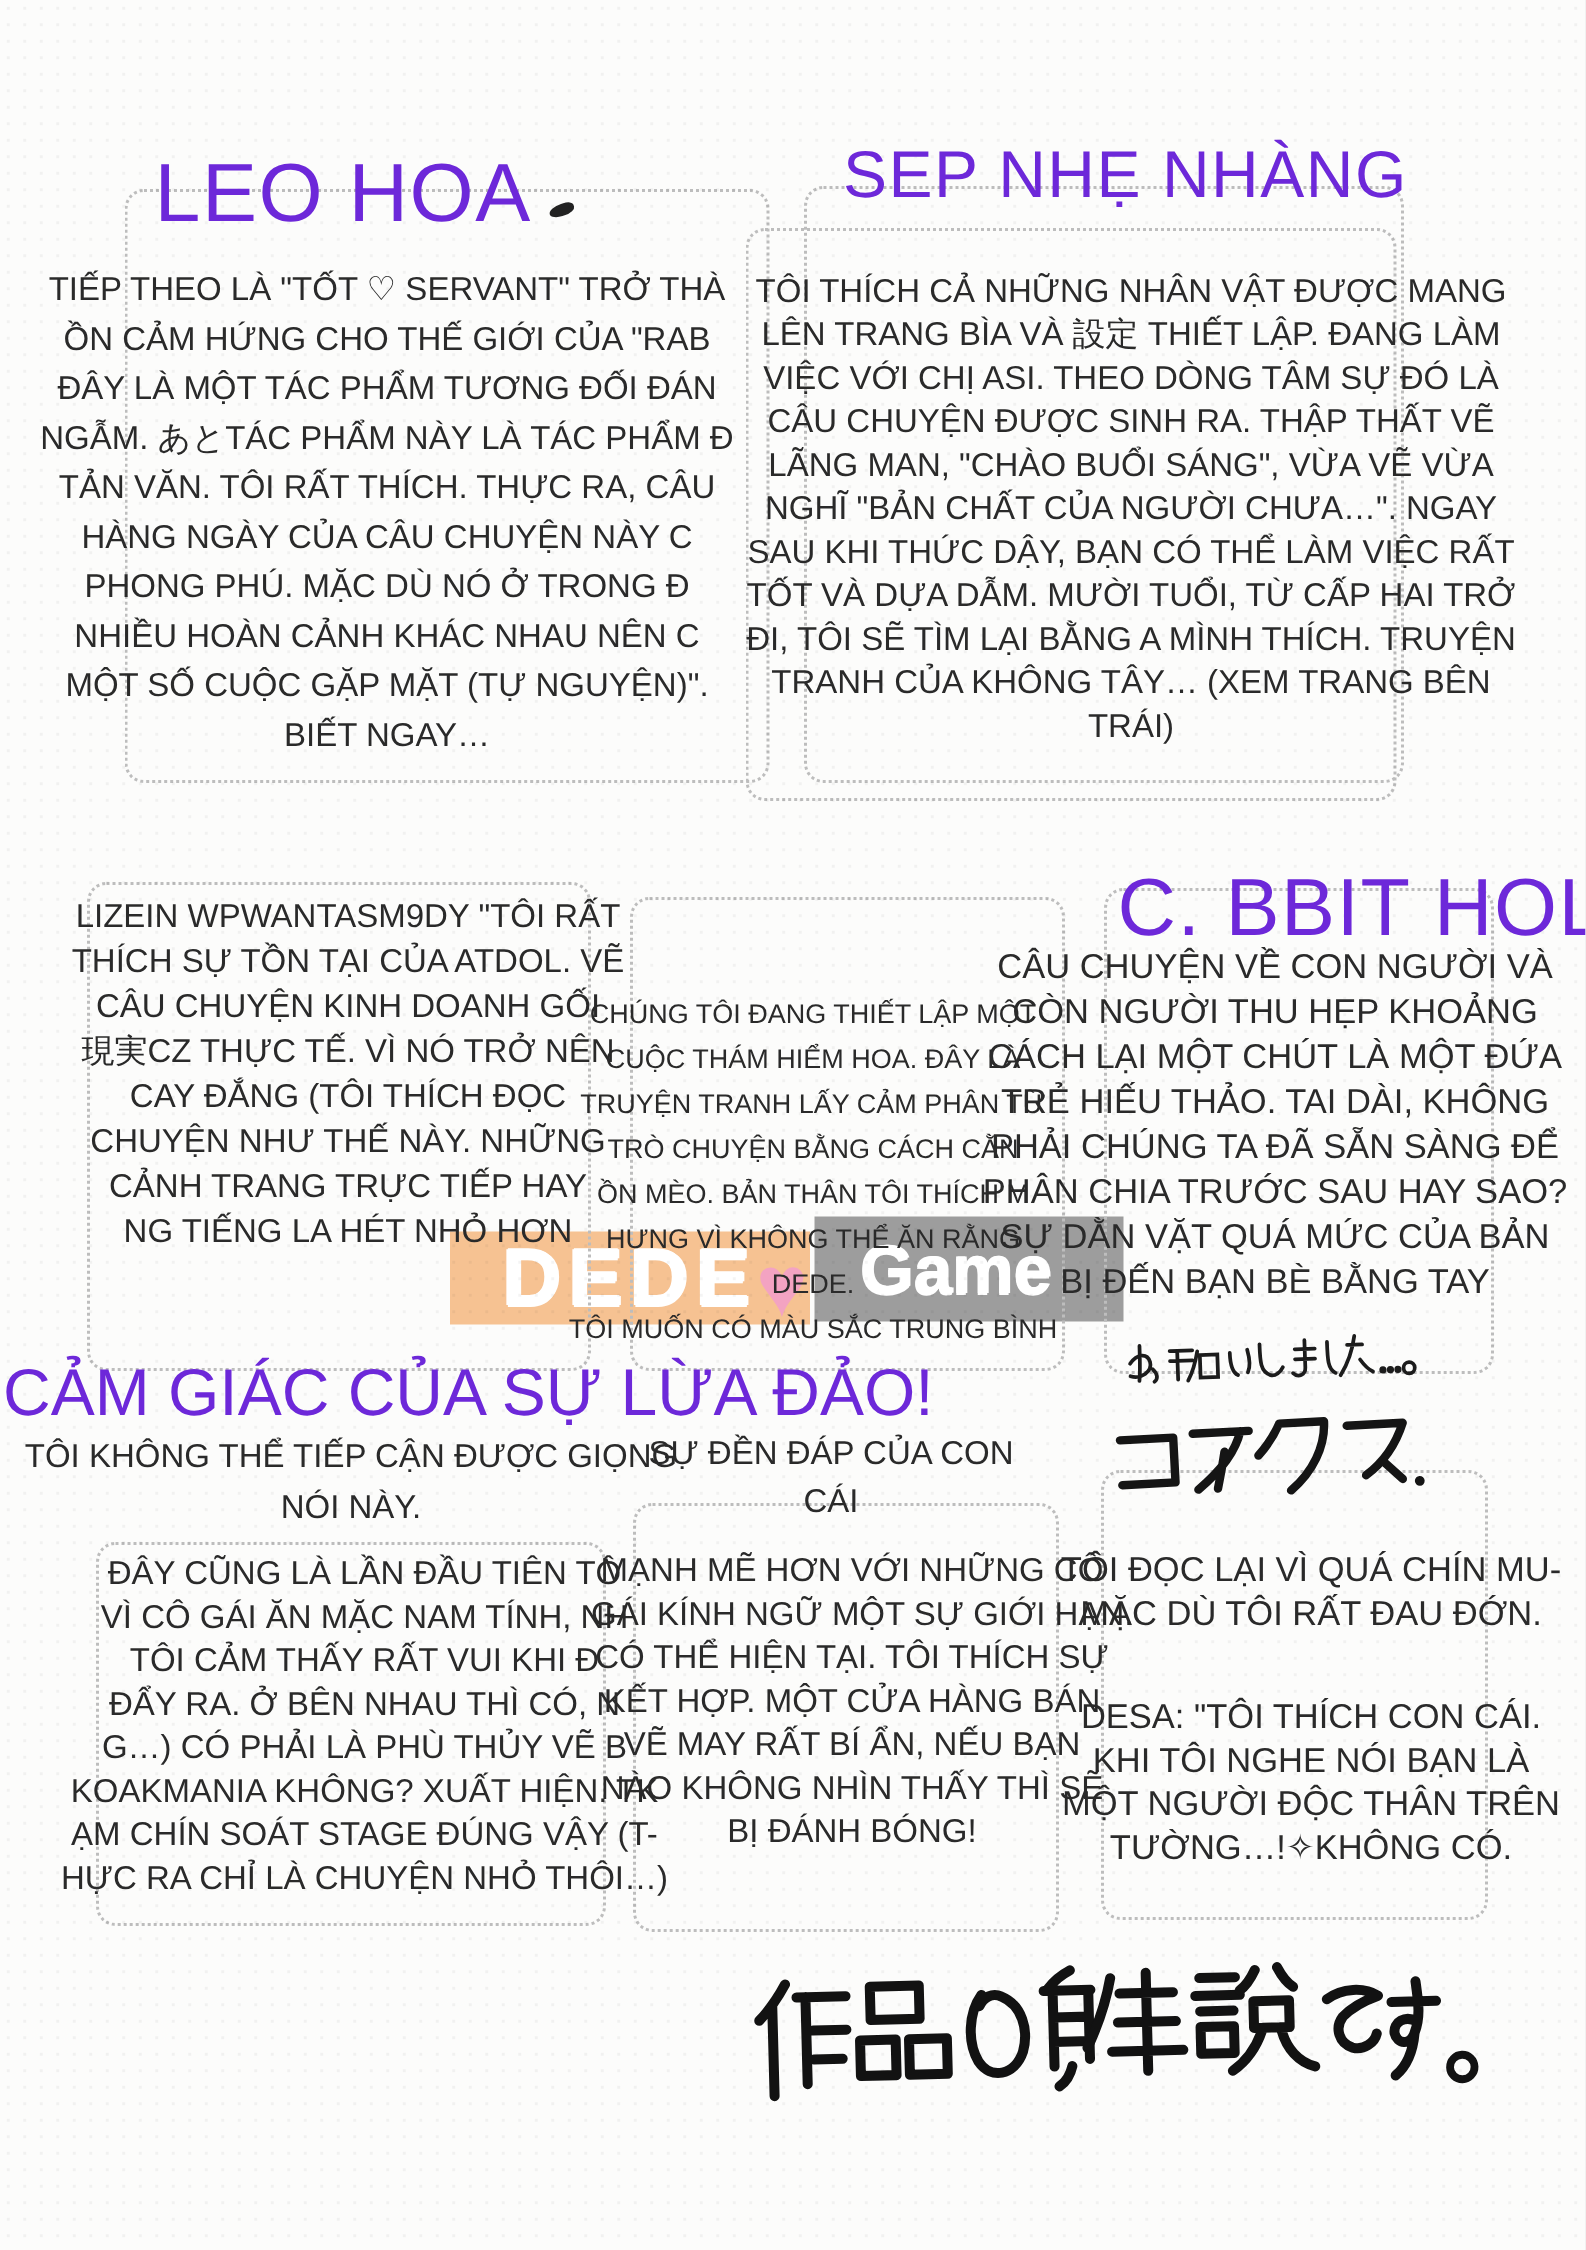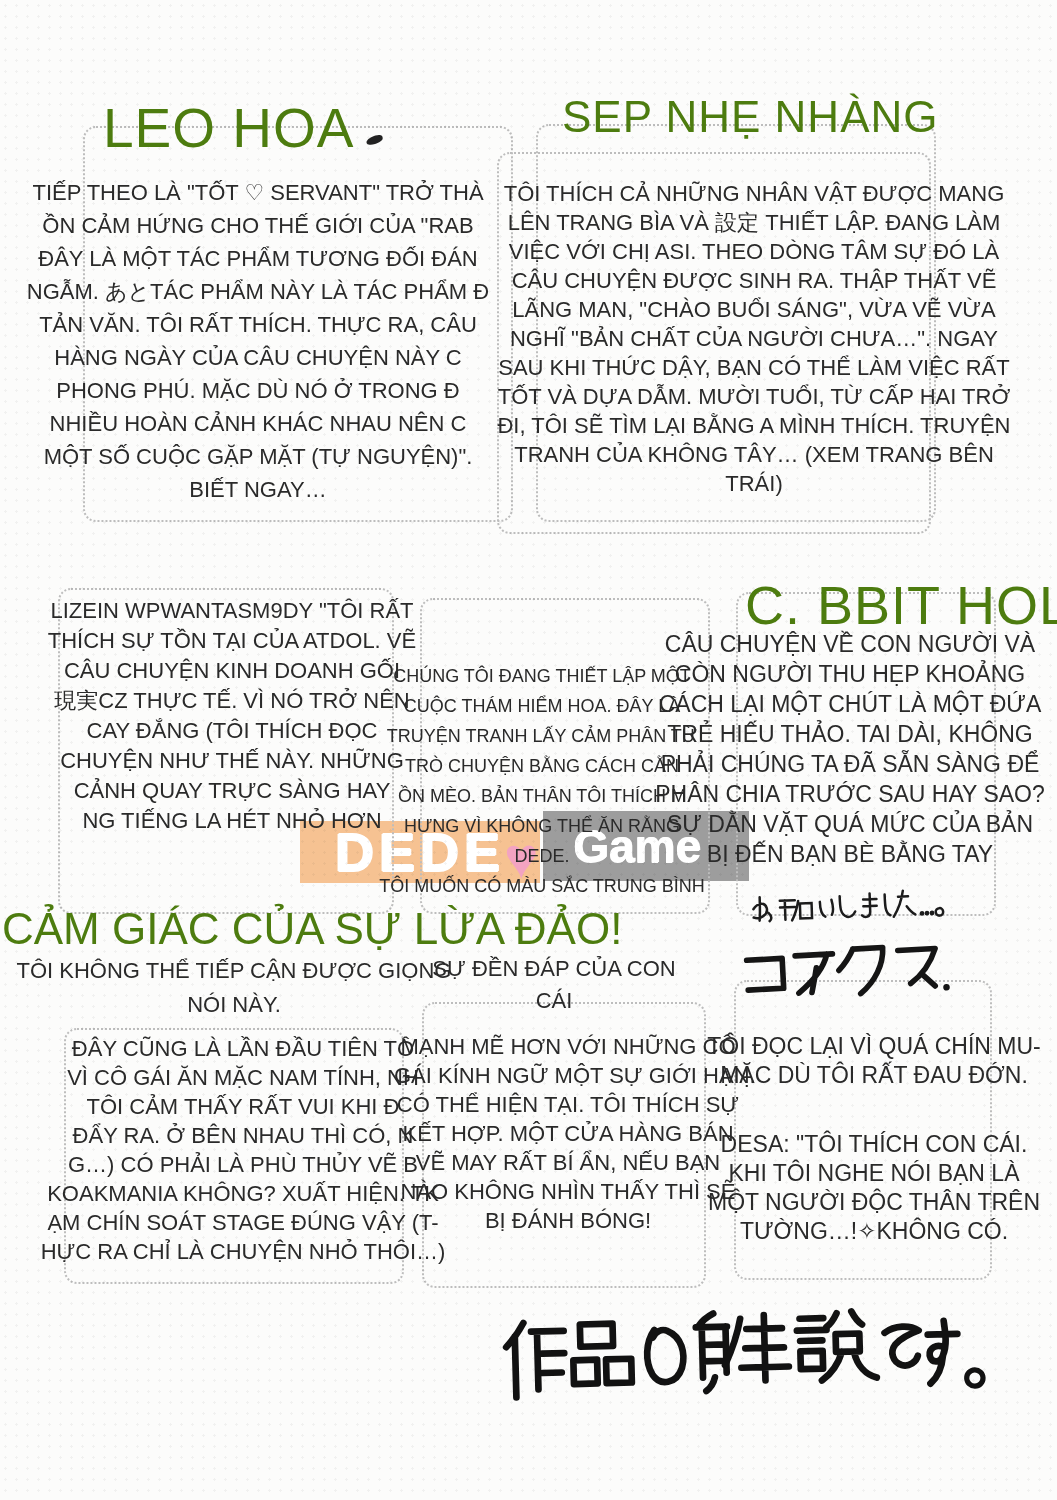--- a/index.html
+++ b/index.html
@@ -5,21 +5,21 @@
   html,body{margin:0;padding:0;background:#e9e9e9;}
   .page{position:relative;width:1057px;height:1500px;margin:0 auto;background:#fcfcfb;
         overflow:hidden;font-family:"Liberation Sans",sans-serif;color:#2a2a2a;}
   .page::after{content:"";position:absolute;inset:0;pointer-events:none;
         background-image:radial-gradient(circle,rgba(0,0,0,0.045) 1px,transparent 1.3px);
         background-size:11px 11px;}
   .dbox{position:absolute;border:2px dotted #bdbdbd;border-radius:13px;}
   .t{position:absolute;white-space:nowrap;}
   .c{text-align:center;}
   .tline{white-space:pre;}
-  .title{font-weight:normal;margin:0;color:#4d7c0f;letter-spacing:1px;}
+  .title{font-weight:normal;margin:0;color:#6d28d9;letter-spacing:1px;}
   
   .blkA{left:0px;top:176px;width:516px;font-size:22px;line-height:33px;}
   .blkB{left:468px;top:179px;width:572px;font-size:22px;line-height:29px;}
   .blkC{left:22px;top:596px;width:420px;font-size:22px;line-height:30px;}
   .blkD{left:322px;top:661px;width:440px;font-size:18px;line-height:30px;}
   .blkE{left:642px;top:629px;width:416px;font-size:23px;line-height:30px;}
   .blkF{left:0px;top:954px;width:468px;font-size:22px;line-height:34px;}
   .blkG{left:428px;top:953px;width:252px;font-size:22px;line-height:32px;}
   .blkH{left:14px;top:1034px;width:458px;font-size:22px;line-height:29px;}
   .blkI{left:394px;top:1032px;width:348px;font-size:22px;line-height:29px;}
@@ -101,21 +101,21 @@
       <div class="tline">TRANH CỦA KHÔNG TÂY… (XEM TRANG BÊN</div>
       <div class="tline">TRÁI)</div>
     </section>
   <section class="t c z1 blkC">
       <div class="tline">LIZEIN WPWANTASM9DY "TÔI RẤT</div>
       <div class="tline">THÍCH SỰ TỒN TẠI CỦA ATDOL. VẼ</div>
       <div class="tline">CÂU CHUYỆN KINH DOANH GỐI</div>
       <div class="tline">現実CZ THỰC TẾ. VÌ NÓ TRỞ NÊN</div>
       <div class="tline">CAY ĐẮNG (TÔI THÍCH ĐỌC</div>
       <div class="tline">CHUYỆN NHƯ THẾ NÀY. NHỮNG</div>
-      <div class="tline">CẢNH QUAY TRỰC SÀNG HAY</div>
+      <div class="tline">CẢNH TRANG TRỰC TIẾP HAY</div>
       <div class="tline">NG TIẾNG LA HÉT NHỎ HƠN</div>
     </section>
   <section class="t c z1 blkD">
       <div class="tline">CHÚNG TÔI ĐANG THIẾT LẬP MỘT</div>
       <div class="tline">CUỘC THÁM HIỂM HOA. ĐÂY LÀ</div>
       <div class="tline">TRUYỆN TRANH LẤY CẢM PHÂN TỪ</div>
       <div class="tline">TRÒ CHUYỆN BẰNG CÁCH CẰN</div>
       <div class="tline">ỒN MÈO. BẢN THÂN TÔI THÍCH M</div>
       <div class="tline">HƯNG VÌ KHÔNG THỂ ĂN RẰNG</div>
       <div class="tline">DEDE.</div>

